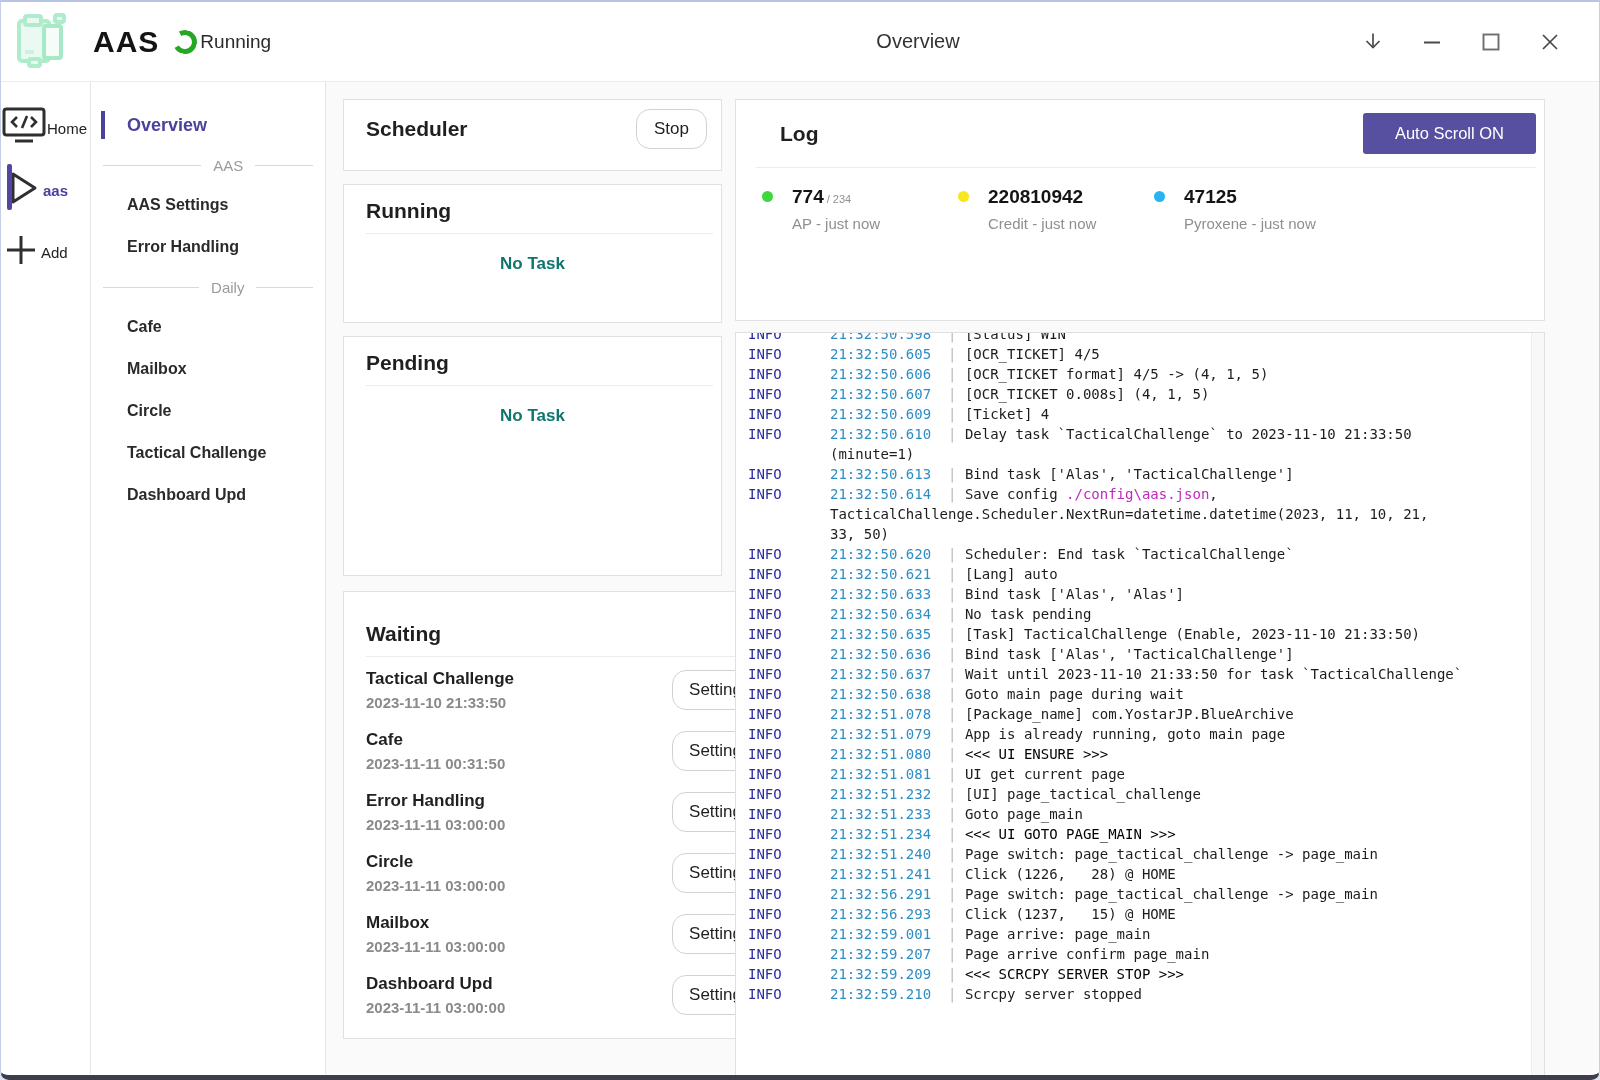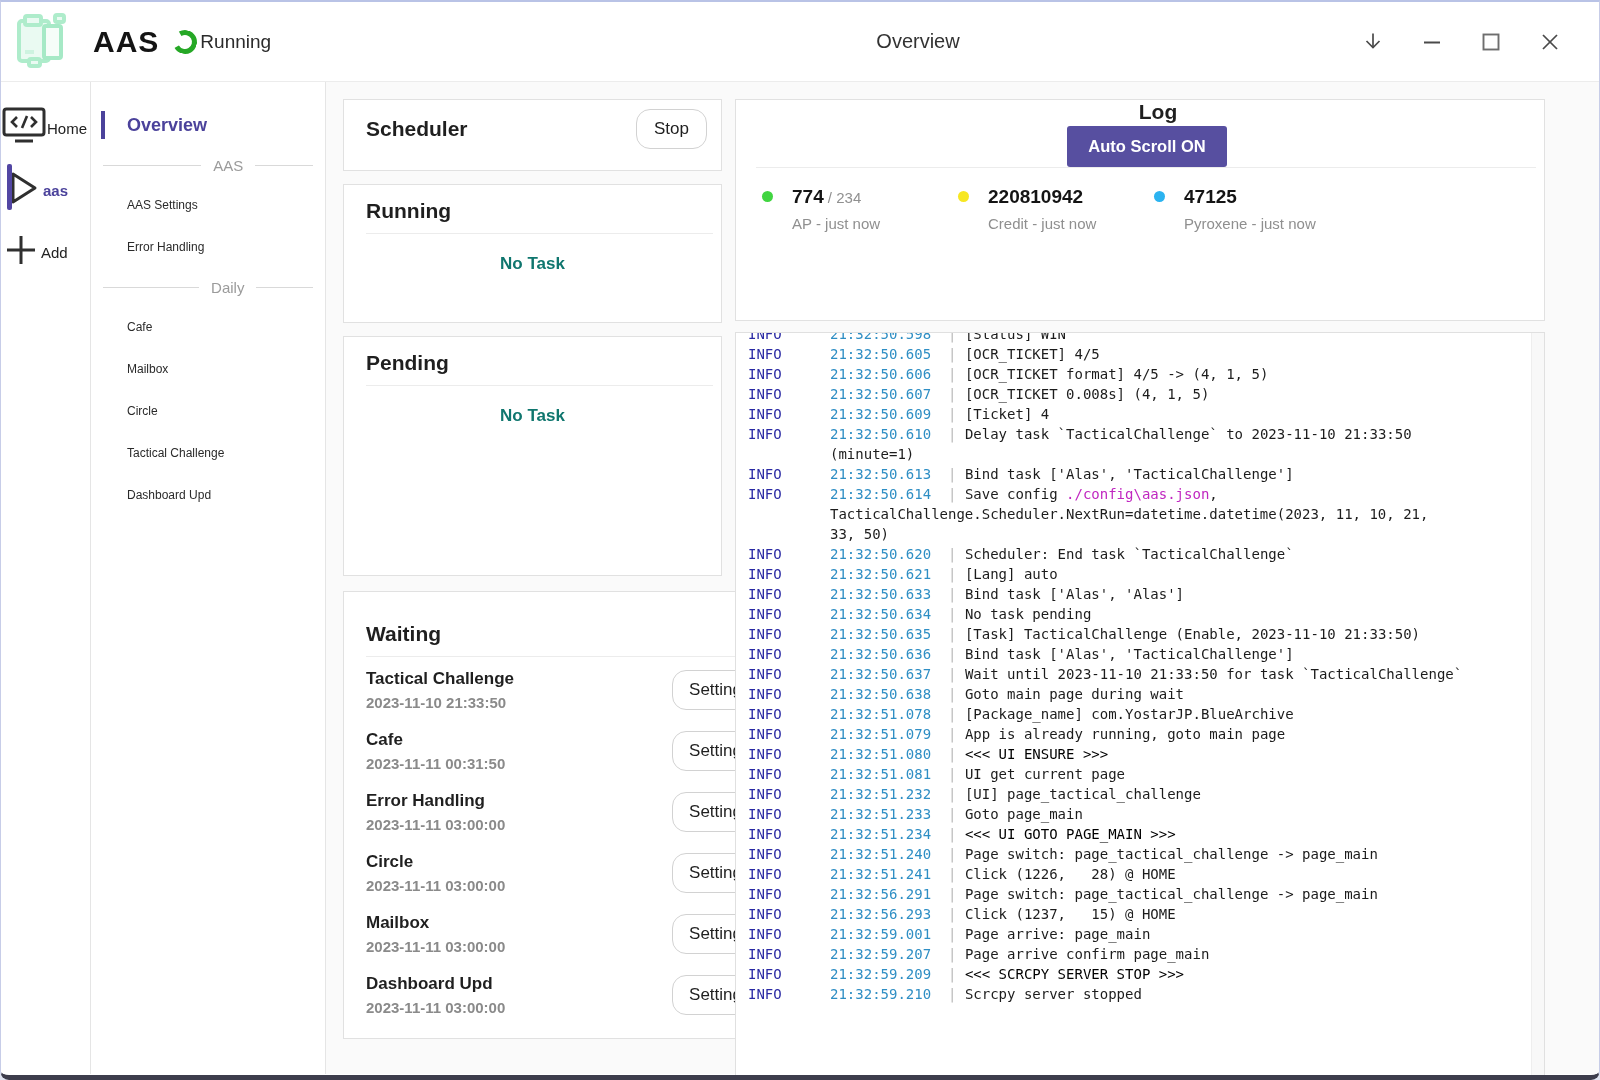--- a/index.html
+++ b/index.html
@@ -49,21 +49,21 @@
   .rail-item.active::before {
     content: ""; position: absolute; left: 6px; top: 6px; bottom: 6px;
     width: 5px; background: #5246a3; border-radius: 2px;
   }
   .rail-item.active .rail-label { color: #4b429b; font-weight: 700; }
 
   
   .nav { width: 235px; border-right: 1px solid #e5e5e5; background: #fff; padding-top: 22px; flex: none; }
   .nav-item {
     height: 42px; display: flex; align-items: center; padding-left: 36px;
-    font-size: 12px; color: #2a2a2a; position: relative; cursor: pointer;
+    font-size: 16px; color: #2a2a2a; position: relative; cursor: pointer; font-weight: bold;
   }
   .nav-item.active { color: #4b429b; font-weight: 700; font-size: 18px; }
   .nav-item.active::before {
     content: ""; position: absolute; left: 10px; top: 7px; bottom: 7px;
     width: 4px; background: #4b429b;
   }
   .nav-divider { display: flex; align-items: center; height: 38px; padding: 0 12px; color: #9b9b9b; font-size: 15px; }
   .nav-line { height: 1px; background: #d9d9d9; }
   .nav-line.l { flex: 1.7; margin-right: 12px; }
   .nav-line.r { flex: 1; margin-left: 12px; }
@@ -93,33 +93,32 @@
   .card.waiting { left: 17px; top: 509px; width: 431px; height: 448px; padding-top: 30px; }
   .card.waiting .card-title { padding-bottom: 10px; }
   .wait-list { padding: 2px 14px 0 22px; }
   .wait-row { height: 61px; display: flex; align-items: center; justify-content: space-between; }
   .wait-name { font-size: 17px; font-weight: 700; color: #1f1f1f; }
   .wait-time { font-size: 15px; font-weight: 600; color: #8a8a8a; margin-top: 5px; }
   .setting-btn { padding: 9px 16px; }
 
   
   .card.logcard { left: 409px; top: 17px; width: 810px; height: 222px; }
-  .log-head { height: 67px; display: flex; align-items: center; justify-content: space-between; padding: 0 8px 0 22px; flex-direction: column; }
+  .log-head { height: 67px; display: flex; align-items: center; justify-content: space-between; padding: 0 8px 0 22px; }
   .autoscroll-btn {
     background: #574fa0; color: #fff; border: none; border-radius: 3px;
-    font-size: 16.5px; padding: 11px 21px; cursor: pointer;
+    font-size: 16.5px; padding: 11px 32px; cursor: pointer;
     font-family: "Liberation Sans", sans-serif;
-    font-weight: bold;
   }
   .logcard .card-rule { margin: 0 8px 0 20px; }
   .stats { display: flex; padding: 18px 0 0 26px; }
   .stat { position: relative; width: 196px; padding-left: 30px; }
   .stat-dot { position: absolute; left: 0; top: 5px; width: 11px; height: 11px; border-radius: 50%; }
   .stat-value { font-size: 19px; font-weight: 700; color: #141414; }
-  .stat-suffix { font-size: 15px; color: #909090; }
+  .stat-suffix { font-size: 11px; color: #909090; }
   .stat-label { font-size: 15px; color: #8f8f8f; margin-top: 7px; }
 
   
   .logpanel {
     position: absolute; left: 409px; top: 250px; width: 810px; height: 832px;
     background: #fff; border: 1px solid #e0e0e0; overflow: hidden;
     font-family: "DejaVu Sans Mono", monospace; font-size: 14px; line-height: 20px;
     padding-left: 12px;
   }
   .log-inner { margin-top: -9px; }

